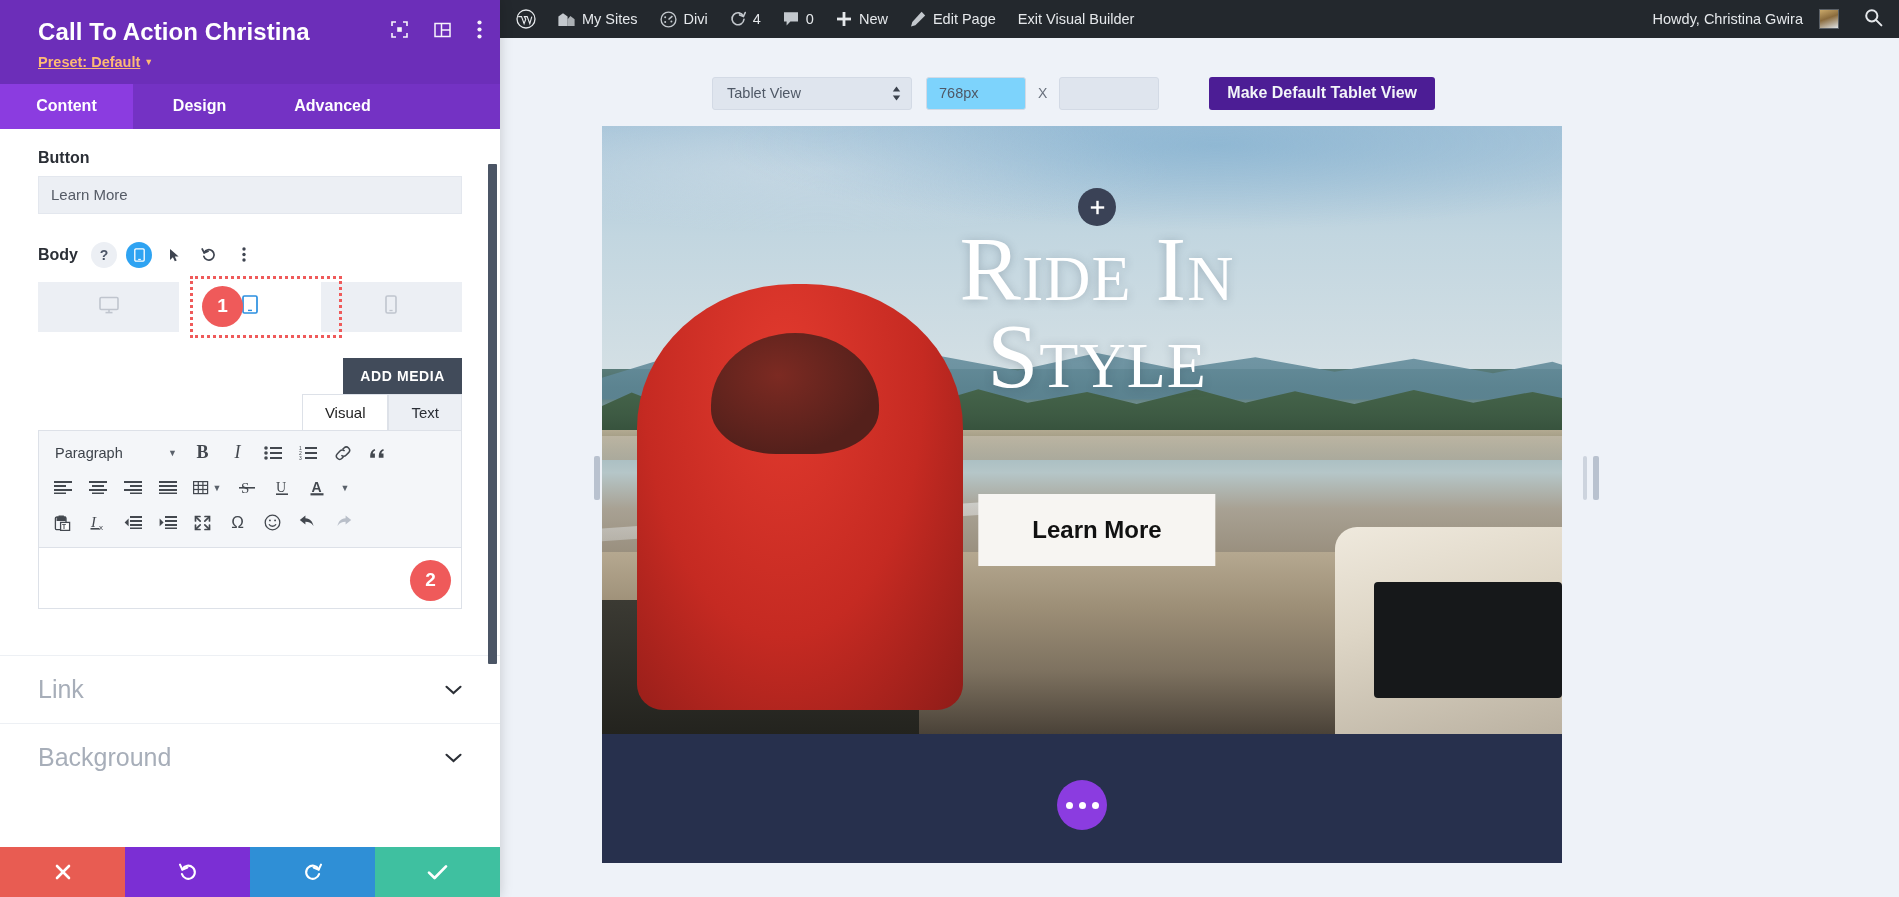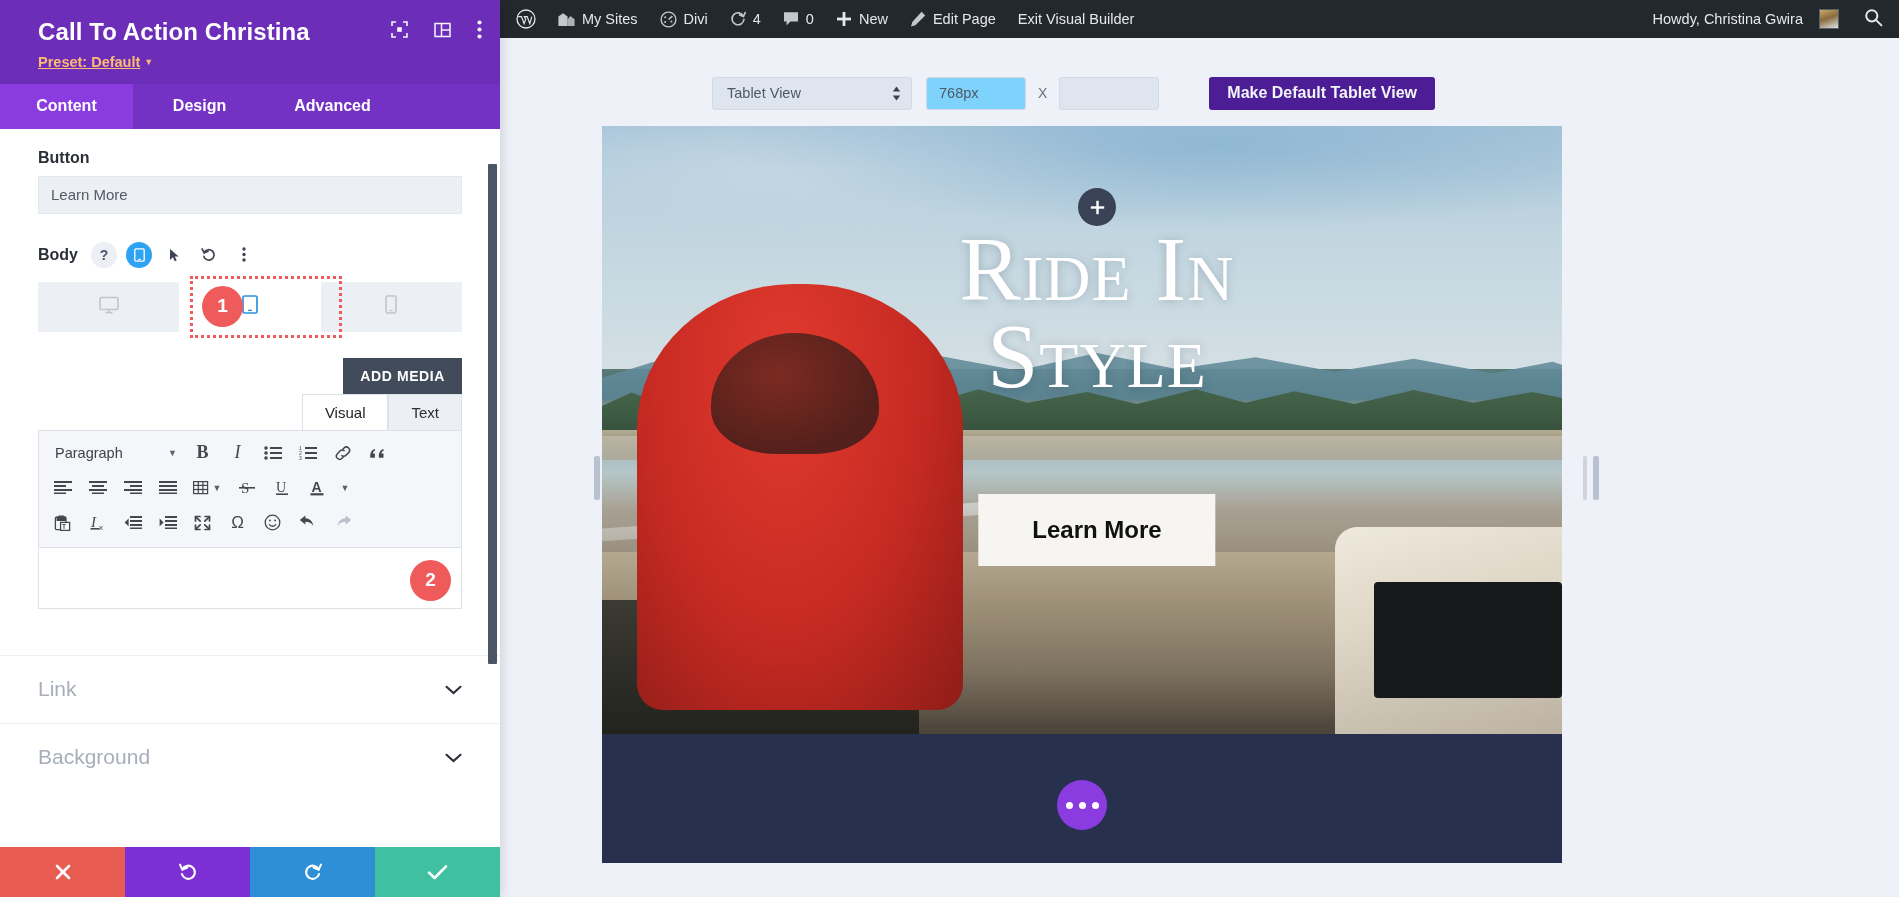--- a/index.html
+++ b/index.html
@@ -154,21 +154,21 @@
 
   
   .accordion { margin-top: 46px; }
   .acc-item {
     border-top: 1px solid #edf0f4;
     height: 68px;
     display: flex; align-items: center; justify-content: space-between;
     padding: 0 38px;
     cursor: pointer;
   }
-  .acc-title { font-size: 21px; color: #a7aeb9; font-weight: normal; }
+  .acc-title { font-size: 25px; color: #a7aeb9; font-weight: normal; }
   .acc-chev { color: #2b2f36; font-size: 15px; }
 
   
   .action-bar { display: flex; height: 50px; flex: 0 0 auto; }
   .action-btn {
     flex: 1; display: flex; align-items: center; justify-content: center;
     cursor: pointer; color: #fff; font-size: 18px;
   }
   .a-cancel { background: #e85c52; }
   .a-undo   { background: #7b2fd4; }

